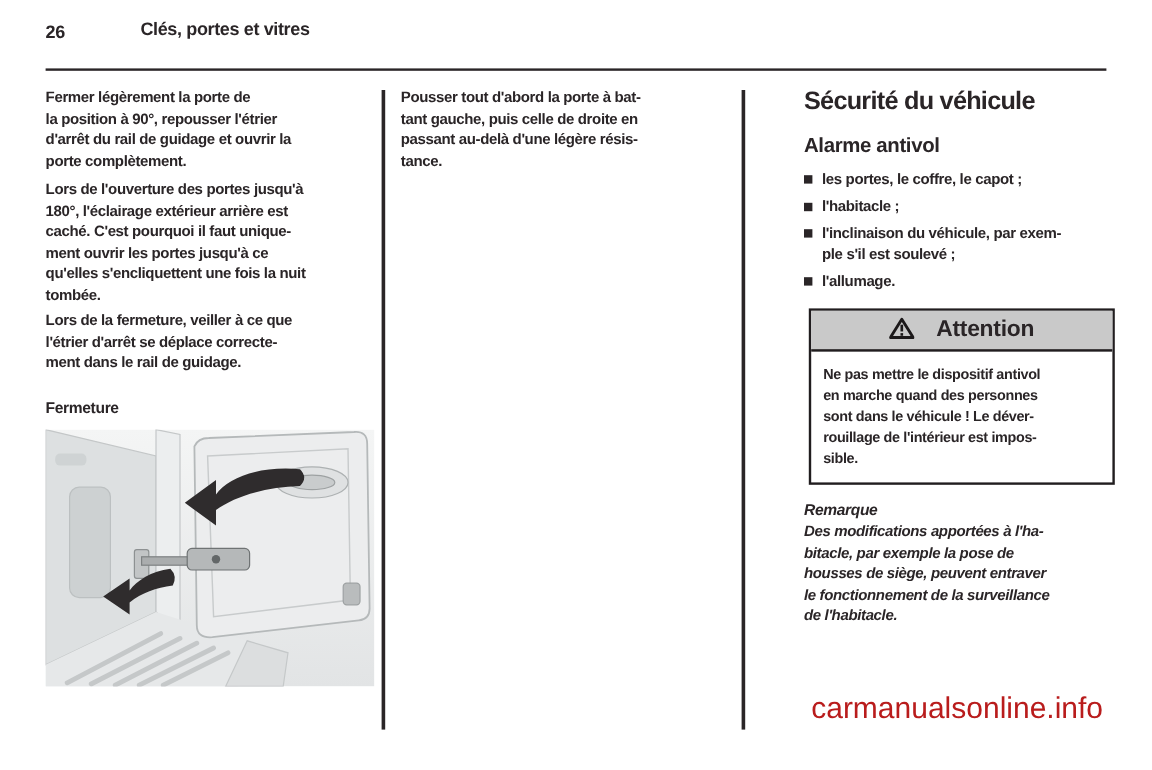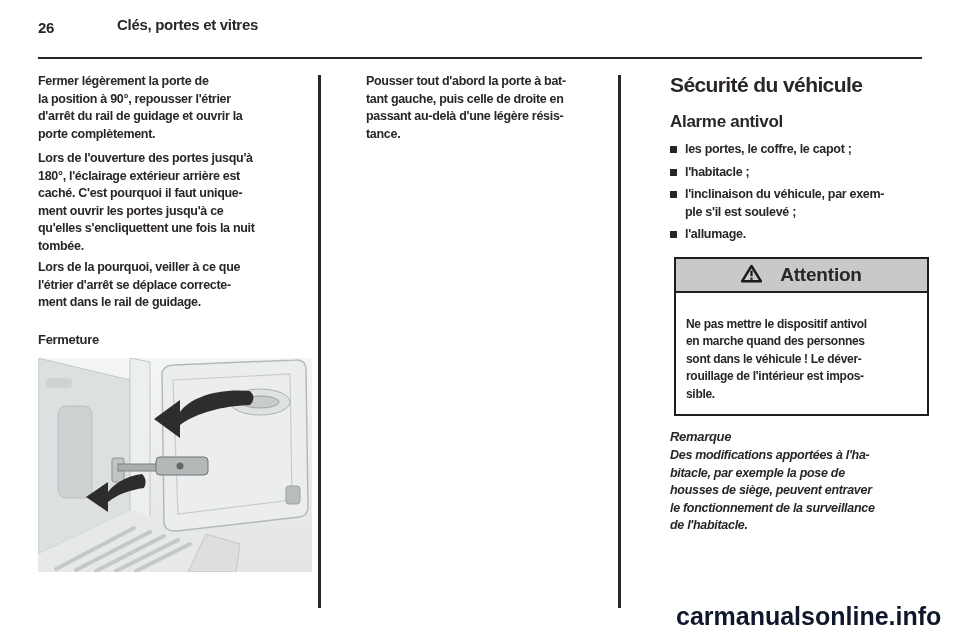--- a/index.html
+++ b/index.html
@@ -12,48 +12,48 @@
   .hdr-num{position:absolute;left:38px;top:19px;font-size:15px;}
   .hdr-title{position:absolute;left:117px;top:16px;font-size:15px;}
   .hrule{position:absolute;left:38px;top:57px;width:884px;height:2px;background:#2a2527;}
   
   .vdiv{position:absolute;top:75px;width:3px;height:533px;background:#2a2527;}
   .vdiv1{left:318px;}
   .vdiv2{left:618px;}
   
   .col{position:absolute;top:73px;font-size:12.5px;line-height:17.5px;}
   .col1{left:38px;width:276px;}
-  .col2{left:334px;width:276px;margin-left:32px;}
+  .col2{left:334px;width:276px;}
   .col3{left:670px;width:290px;}
   .col p{margin:0;white-space:pre-line;}
   .p-gap-s{margin-bottom:7px !important;}
   .p-gap-m{margin-bottom:4px !important;}
   .subhead{margin-top:19px;font-size:13px;}
   
   .figure{position:absolute;left:38px;top:358px;width:274px;height:214px;}
   .figure svg{display:block;}
   
   .sec-title{font-size:21px;line-height:24px;letter-spacing:-0.6px;margin:0;}
   .sub-title{font-size:17px;line-height:20px;margin:15px 0 0 0;}
   .intro{margin-top:10px !important;}
   ul.watchlist{list-style:none;margin:9px 0 0 0;padding:0;}
   ul.watchlist li{position:relative;padding-left:15px;margin-bottom:5px;white-space:pre-line;}
   ul.watchlist .sq{position:absolute;left:0;top:5px;width:7px;height:7px;background:#2a2527;}
   .warnbox{margin-top:13px;margin-left:4px;width:251px;border:2px solid #211d1f;background:#ffffff;}
   .warnhead{background:#c9c9c9;border-bottom:2px solid #211d1f;height:32px;
             display:flex;align-items:center;justify-content:center;gap:18px;
             font-size:19px;letter-spacing:-0.2px;}
   .warnhead svg{margin-top:-2px;}
-  .warnbody{padding:23px 8px 11px 10px;font-size:12px;line-height:17.5px;white-space:pre-line;}
+  .warnbody{padding:11px 8px 11px 10px;font-size:12px;line-height:17.5px;white-space:pre-line;}
   .note{margin-top:12px;font-style:italic;}
   .note-h{font-size:13px;line-height:18px;}
   .note-b{white-space:pre-line;margin-top:1px;}
   
-  .watermark{position:absolute;left:676px;top:602px;font-size:25px;font-weight:bold;
-             letter-spacing:0;color:#0f172a;}
+  .watermark{position:absolute;left:676px;top:576px;font-size:25px;font-weight:normal;
+             letter-spacing:0;color:#b91c1c;}
 </style>
 </head>
 <body>
 
 <div class="page">
 
   <div class="hdr-num">26</div>
   <div class="hdr-title">Clés, portes et vitres</div>
   <div class="hrule"></div>
 
@@ -64,21 +64,21 @@
     <p class="p-gap-s">Fermer légèrement la porte de
 la position à 90°, repousser l'étrier
 d'arrêt du rail de guidage et ouvrir la
 porte complètement.</p>
     <p class="p-gap-m">Lors de l'ouverture des portes jusqu'à
 180°, l'éclairage extérieur arrière est
 caché. C'est pourquoi il faut unique-
 ment ouvrir les portes jusqu'à ce
 qu'elles s'encliquettent une fois la nuit
 tombée.</p>
-    <p>Lors de la pourquoi, veiller à ce que
+    <p>Lors de la fermeture, veiller à ce que
 l'étrier d'arrêt se déplace correcte-
 ment dans le rail de guidage.</p>
     <div class="subhead">Fermeture</div>
   </div>
 
   <div class="figure">
     <svg width="274" height="214" viewBox="0 0 274 214" xmlns="http://www.w3.org/2000/svg">
       <defs>
         <linearGradient id="bgGrad" x1="0" y1="0" x2="0" y2="1">
           <stop offset="0" stop-color="#f4f5f5"></stop>

